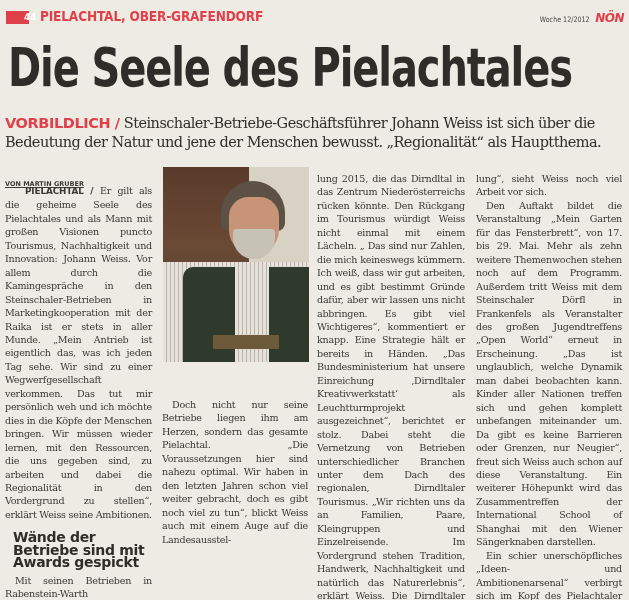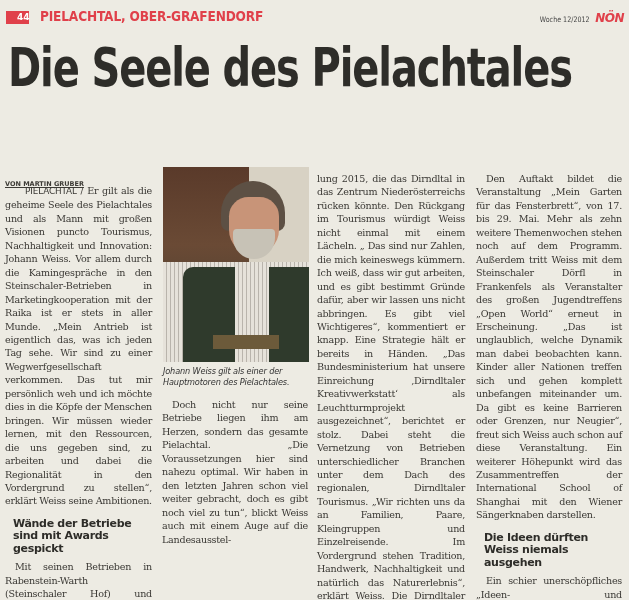--- a/index.html
+++ b/index.html
@@ -11,21 +11,21 @@
     position: relative;
   }
   .page { position: absolute; left: 0; top: 0; width: 629px; height: 600px; }
 
   
   .topbar { position: absolute; left: 6px; top: 10px; width: 618px; height: 16px; }
   .pagenum {
     position: absolute; left: 0; top: 1px; width: 23px; height: 13px;
     background: #e0404a; color: #fff;
     font-family: "DejaVu Sans", sans-serif; font-weight: bold; font-size: 9px;
-    line-height: 13px; padding-left: 11px;
+    line-height: 13px; padding-left: 18px;
   }
   .section {
     position: absolute; left: 34px; top: -2px;
     font-family: "DejaVu Sans", sans-serif; font-weight: bold; font-size: 14.5px;
     color: #e0404a; letter-spacing: -0.2px; transform: scaleX(0.84); transform-origin: left;
     white-space: nowrap;
   }
   .issue {
     position: absolute; right: 34px; top: 5px;
     font-family: "DejaVu Sans", sans-serif; font-size: 7.5px; color: #444;
@@ -62,24 +62,24 @@
 
   
   .col {
     position: absolute;
     font-size: 9.6px; line-height: 13.45px; text-align: justify;
     color: #3a3834; letter-spacing: -0.25px;
   }
   .col p { text-indent: 0; }
   .col p.ind { text-indent: 10px; }
   .col .kick {
-    font-family: "DejaVu Sans", sans-serif; font-weight: normal; font-size: 8.8px; letter-spacing: -0.1px; padding-left: 20px;
+    font-family: "DejaVu Sans", sans-serif; font-weight: bold; font-size: 8.8px; letter-spacing: -0.1px; padding-left: 20px;
   }
   .subhead {
-    font-family: "DejaVu Sans", sans-serif; font-weight: bold; font-size: 11px; line-height: 12.5px;
+    font-family: "DejaVu Sans", sans-serif; font-weight: bold; font-size: 14px; line-height: 12.5px;
     color: #2e2d29; text-align: left; letter-spacing: -0.3px; margin: 10px 0 5px 8px;
   }
 
   #col1 { left: 5px; top: 184px; width: 147px; }
   #col2 { left: 162px; top: 398px; width: 146px; }
   #col3 { left: 317px; top: 172px; width: 148px; }
   #col4 { left: 476px; top: 172px; width: 146px; }
 
   
   .photo {
@@ -109,20 +109,24 @@
 
   <div class="topbar">
     <div class="pagenum">44</div>
     <div class="section">PIELACHTAL, OBER-GRAFENDORF</div>
     <div class="issue">Woche 12/2012</div>
     <div class="brand">NÖN</div>
   </div>
 
   <h1 class="headline">Die Seele des Pielachtales</h1>
 
+  <div class="lead">
+    <span class="kicker">VORBILDLICH /</span>
+    <span>Steinschaler-Betriebe-Geschäftsführer Johann Weiss ist sich über die Bedeutung der Natur und jene der Menschen bewusst. „Regionalität“ als Hauptthema.</span>
+  </div>
 
   <div class="byline">VON MARTIN GRUBER</div>
 
   <div class="col" id="col1">
     <p>
       <span class="kick">PIELACHTAL /</span>
       <span>Er gilt als die geheime Seele des Pielachtales und als Mann mit großen Visionen puncto Tourismus, Nachhaltigkeit und Innovation: Johann Weiss. Vor allem durch die Kamingespräche in den Steinschaler-Betrieben in Marketingkooperation mit der Raika ist er stets in aller Munde. „Mein Antrieb ist eigentlich das, was ich jeden Tag sehe. Wir sind zu einer Wegwerfgesellschaft verkommen. Das tut mir persönlich weh und ich möchte dies in die Köpfe der Menschen bringen. Wir müssen wieder lernen, mit den Ressourcen, die uns gegeben sind, zu arbeiten und dabei die Regionalität in den Vordergrund zu stellen“, erklärt Weiss seine Ambitionen.</span>
     </p>
     <div class="subhead">Wände der Betriebe sind mit Awards gespickt</div>
     <p class="ind">Mit seinen Betrieben in Rabenstein-Warth (Steinschaler Hof) und Frankenfels (Steinschaler Dörfl) gilt Weiss als Vorzeigeunternehmer. Zahlreiche Auszeichnungen an den Wänden des Steinschaler Hofes zeugen von einer renommierten Strategie. „Vor allem auf den EDEN-</p>
@@ -131,29 +135,28 @@
   <div class="photo">
     <div class="bgright"></div>
     <div class="shirt"></div>
     <div class="vestl"></div>
     <div class="vestr"></div>
     <div class="belt"></div>
     <div class="hair"></div>
     <div class="face"></div>
     <div class="beard"></div>
   </div>
-  <div class="caption">Johann Weiss gilt als einer der Hauptmotoren des Pielachtales.</div>
 
   <div class="col" id="col2">
     <p class="ind">Doch nicht nur seine Betriebe liegen ihm am Herzen, sondern das gesamte Pielachtal. „Die Voraussetzungen hier sind nahezu optimal. Wir haben in den letzten Jahren schon viel weiter gebracht, doch es gibt noch viel zu tun“, blickt Weiss auch mit einem Auge auf die Landesausstel-</p>
   </div>
 
   <div class="col" id="col3">
     <p>lung 2015, die das Dirndltal in das Zentrum Niederösterreichs rücken könnte. Den Rückgang im Tourismus würdigt Weiss nicht einmal mit einem Lächeln. „ Das sind nur Zahlen, die mich keineswegs kümmern. Ich weiß, dass wir gut arbeiten, und es gibt bestimmt Gründe dafür, aber wir lassen uns nicht abbringen. Es gibt viel Wichtigeres“, kommentiert er knapp. Eine Strategie hält er bereits in Händen. „Das Bundesministerium hat unsere Einreichung ‚Dirndltaler Kreativwerkstatt‘ als Leuchtturmprojekt ausgezeichnet“, berichtet er stolz. Dabei steht die Vernetzung von Betrieben unterschiedlicher Branchen unter dem Dach des regionalen, Dirndltaler Tourismus. „Wir richten uns da an Familien, Paare, Kleingruppen und Einzelreisende. Im Vordergrund stehen Tradition, Handwerk, Nachhaltigkeit und natürlich das Naturerlebnis“, erklärt Weiss. Die Dirndltaler Kreativwerkstatt ist unter anderem mit der ausgezeichneten Trachtenschneiderin Anneliese Kaier aus Hofstetten-Grünau und dem künstlerischen Leiter der Wiener Sängerknaben, Gerald Wirth, bestückt. „Es sind noch viel mehr im Gespräch, es ist aber noch in der Entwick-</p>
   </div>
 
   <div class="col" id="col4">
+    <p>lung“, sieht Weiss noch viel Arbeit vor sich.</p>
     <p class="ind">Den Auftakt bildet die Veranstaltung „Mein Garten für das Fensterbrett“, von 17. bis 29. Mai. Mehr als zehn weitere Themenwochen stehen noch auf dem Programm. Außerdem tritt Weiss mit dem Steinschaler Dörfl in Frankenfels als Veranstalter des großen Jugendtreffens „Open World“ erneut in Erscheinung. „Das ist unglaublich, welche Dynamik man dabei beobachten kann. Kinder aller Nationen treffen sich und gehen komplett unbefangen miteinander um. Da gibt es keine Barrieren oder Grenzen, nur Neugier“, freut sich Weiss auch schon auf diese Veranstaltung. Ein weiterer Höhepunkt wird das Zusammentreffen der International School of Shanghai mit den Wiener Sängerknaben darstellen.</p>
-    <div class="subhead">Die Ideen dürften Weiss niemals ausgehen</div>
     <p class="ind">Ein schier unerschöpfliches „Ideen- und Ambitionenarsenal“ verbirgt sich im Kopf des Pielachtaler Unternehmers, der stets das Zusammenleben, die Gemeinsamkeiten und selbstverständlich die Nachhaltigkeit im Hinterkopf behält.</p>
   </div>
 
 </div>
 
 </body></html>

